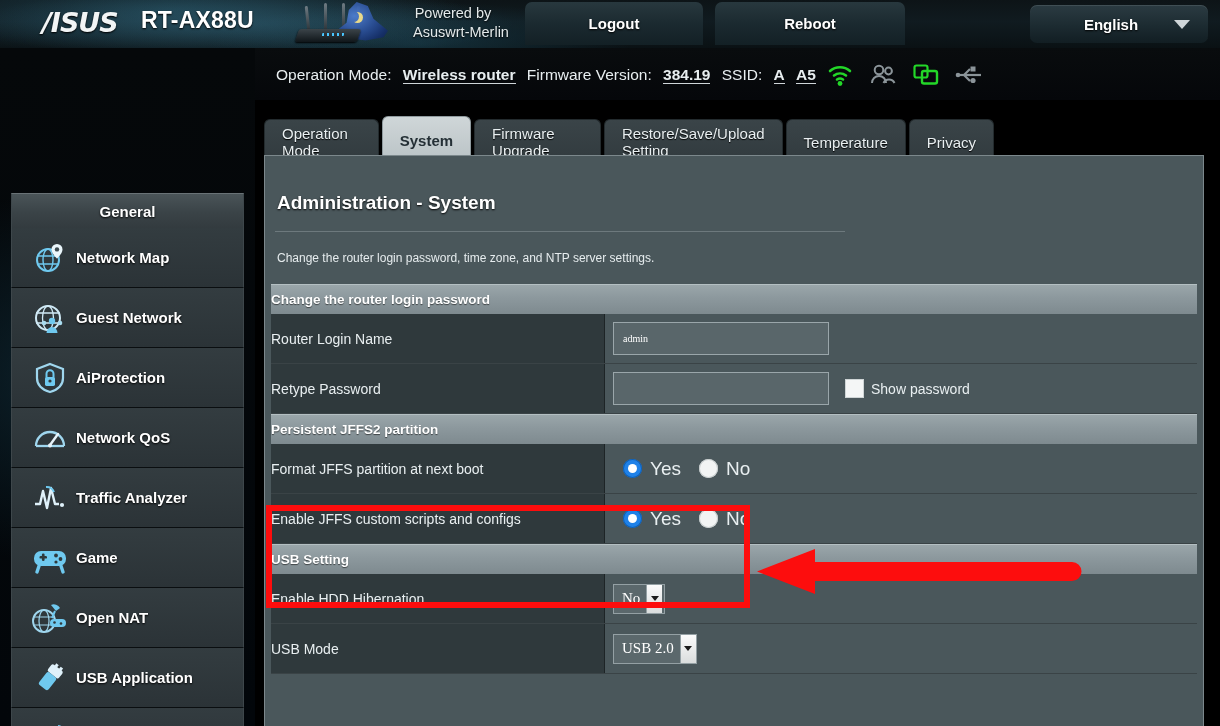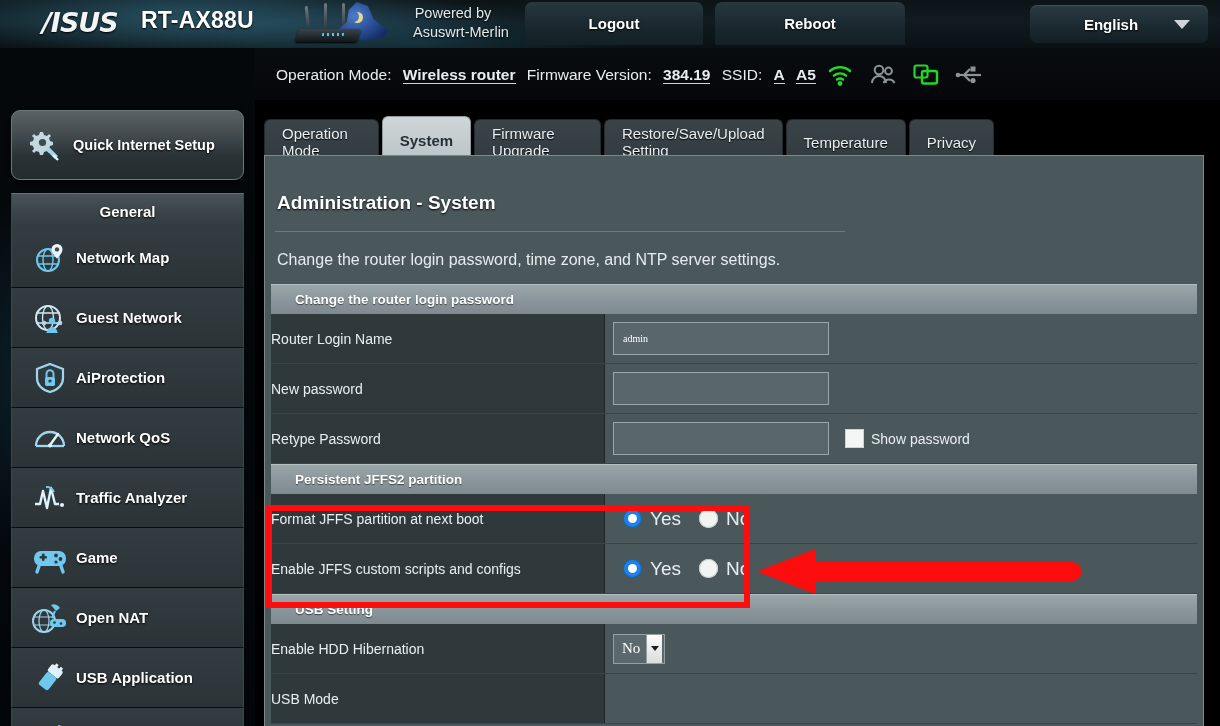--- a/index.html
+++ b/index.html
@@ -163,27 +163,27 @@
     color:#253036; font-weight:bold; text-shadow:none; height:48px;
     border:1px solid #8f9a9e; border-bottom:none;
   }
   .panel{
     position:absolute; left:264px; top:155px; width:940px; height:571px;
     background:#4a575b;
     border:1px solid #7c888c; border-bottom:none;
   }
   .panel-title{ position:absolute; left:12px; top:36px; color:#ffffff; font-size:19px; font-weight:bold; text-shadow:0 1px 2px #000; }
   .panel-rule{ position:absolute; left:10px; top:75px; width:570px; height:1px; background:#6d797d; }
-  .panel-desc{ position:absolute; left:12px; top:95px; color:#e6ecee; font-size:16px; }
+  .panel-desc{ position:absolute; left:12px; top:95px; color:#e6ecee; font-size:12px; }
 
   .sect{
     margin:0 6px; height:30px; display:flex; align-items:center;
     background:linear-gradient(180deg,#9aa6aa 0%,#8c989d 45%,#7e8a8f 100%);
     color:#ffffff; font-size:13.5px; font-weight:bold;
-    padding-left:24px; text-shadow:0 1px 1px rgba(0,0,0,.55);
+    padding-left:0; text-shadow:0 1px 1px rgba(0,0,0,.55);
     border-top:1px solid #b4bfc2;
   }
   .row{
     margin:0 6px; display:flex; align-items:stretch;
     border-bottom:1px solid #3a4346;
   }
   .row .rlabel{
     width:334px; min-height:49px; display:flex; align-items:center;
     background:#2f393c; color:#e9eff1; font-size:14px; 
     border-right:1px solid #1d2426;
@@ -304,33 +304,20 @@
         <path d="M9 13 l6 -6 M9 13 l6 6" stroke="#8b9499" stroke-width="2.2" fill="none"></path>
         <circle cx="3" cy="13" r="2.3" fill="#8b9499"></circle>
         <rect x="15.5" y="4.5" width="5" height="5" fill="#8b9499"></rect>
         <circle cx="18" cy="18.5" r="2.6" fill="#8b9499"></circle>
         <path d="M21 13 l5 0" stroke="#8b9499" stroke-width="2.2"></path>
       </svg>
     </div>
   </div>
 
   <div class="sidebar">
-    <div class="qis">
-      <div class="qis-ico">
-        <svg width="38" height="34" viewBox="0 0 38 34">
-          <path d="M12 4 l3 0 1 3 3 1 2-2 2 2-2 2 1 3 3 1 0 3-3 1-1 3 2 2-2 2-2-2-3 1-1 3-3 0-1-3-3-1-2 2-2-2 2-2-1-3-3-1 0-3 3-1 1-3-2-2 2-2 2 2 3-1z" fill="#cfe4ef" opacity=".92"></path>
-          <circle cx="14.5" cy="14.5" r="3.6" fill="#3d4a50"></circle>
-          <path d="M21 19 l9 9 -3 3 -9 -9z" fill="#9fd6ee"></path>
-          <path d="M25 27 l5 5" stroke="#e7f3fa" stroke-width="2.4"></path>
-        </svg>
-      </div>
-      <div class="qis-lbl">
-        <span>Quick Internet Setup</span>
-      </div>
-    </div>
 
     <div class="group-head">General</div>
 
     <div class="menu">
 
       <div class="menu-item">
         <div class="mi-ico">
           <svg width="34" height="32" viewBox="0 0 34 32">
             <circle cx="15" cy="18" r="11" stroke="#6fc9ef" stroke-width="2" fill="none"></circle>
             <ellipse cx="15" cy="18" rx="5" ry="11" stroke="#6fc9ef" stroke-width="1.4" fill="none"></ellipse>
@@ -470,26 +457,20 @@
 
       <div class="sect">Change the router login password</div>
 
       <div class="row">
         <div class="rlabel">Router Login Name</div>
         <div class="rvalue">
           <div class="txtbox">admin</div>
         </div>
       </div>
 
-      <div class="row">
-        <div class="rlabel">New password</div>
-        <div class="rvalue">
-          <div class="txtbox"></div>
-        </div>
-      </div>
 
       <div class="row">
         <div class="rlabel">Retype Password</div>
         <div class="rvalue">
           <div class="txtbox"></div>
           <div class="chk"></div>
           <div class="chk-lbl">Show password</div>
         </div>
       </div>
 
@@ -528,20 +509,28 @@
             <span class="sel-txt">No</span>
             <span class="sel-arrow">
                 <span class="sel-tri"></span>
               </span>
           </div>
         </div>
       </div>
 
       <div class="row">
         <div class="rlabel">USB Mode</div>
+        <div class="rvalue">
+          <div class="selbox">
+            <span class="sel-txt">USB 2.0</span>
+            <span class="sel-arrow">
+                <span class="sel-tri"></span>
+              </span>
+          </div>
+        </div>
       </div>
 
     </div>
   </div>
 
   <div class="hl-box"></div>
   <div class="arrow-ann">
     <svg width="332" height="45" viewBox="0 0 332 45">
       <path d="M0 22.5 L58 0 L58 13 L315 13 a9 9 0 0 1 0 19 L58 32 L58 45 Z" fill="#fd0d0d"></path>
     </svg>

